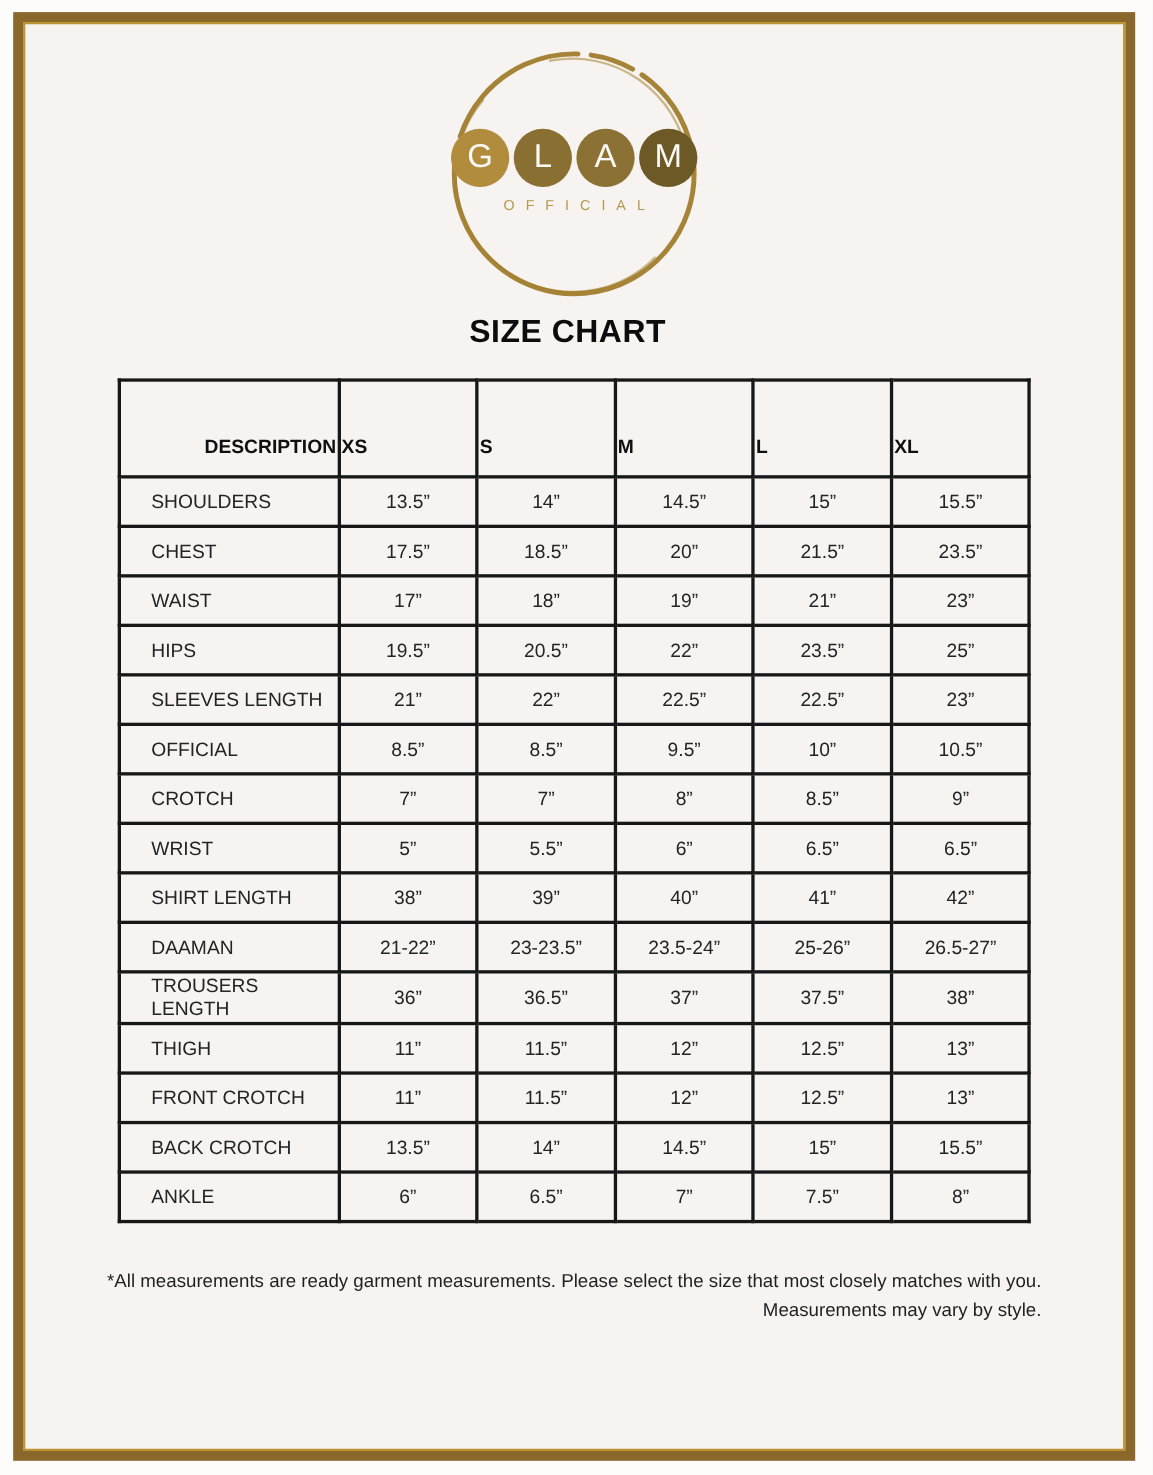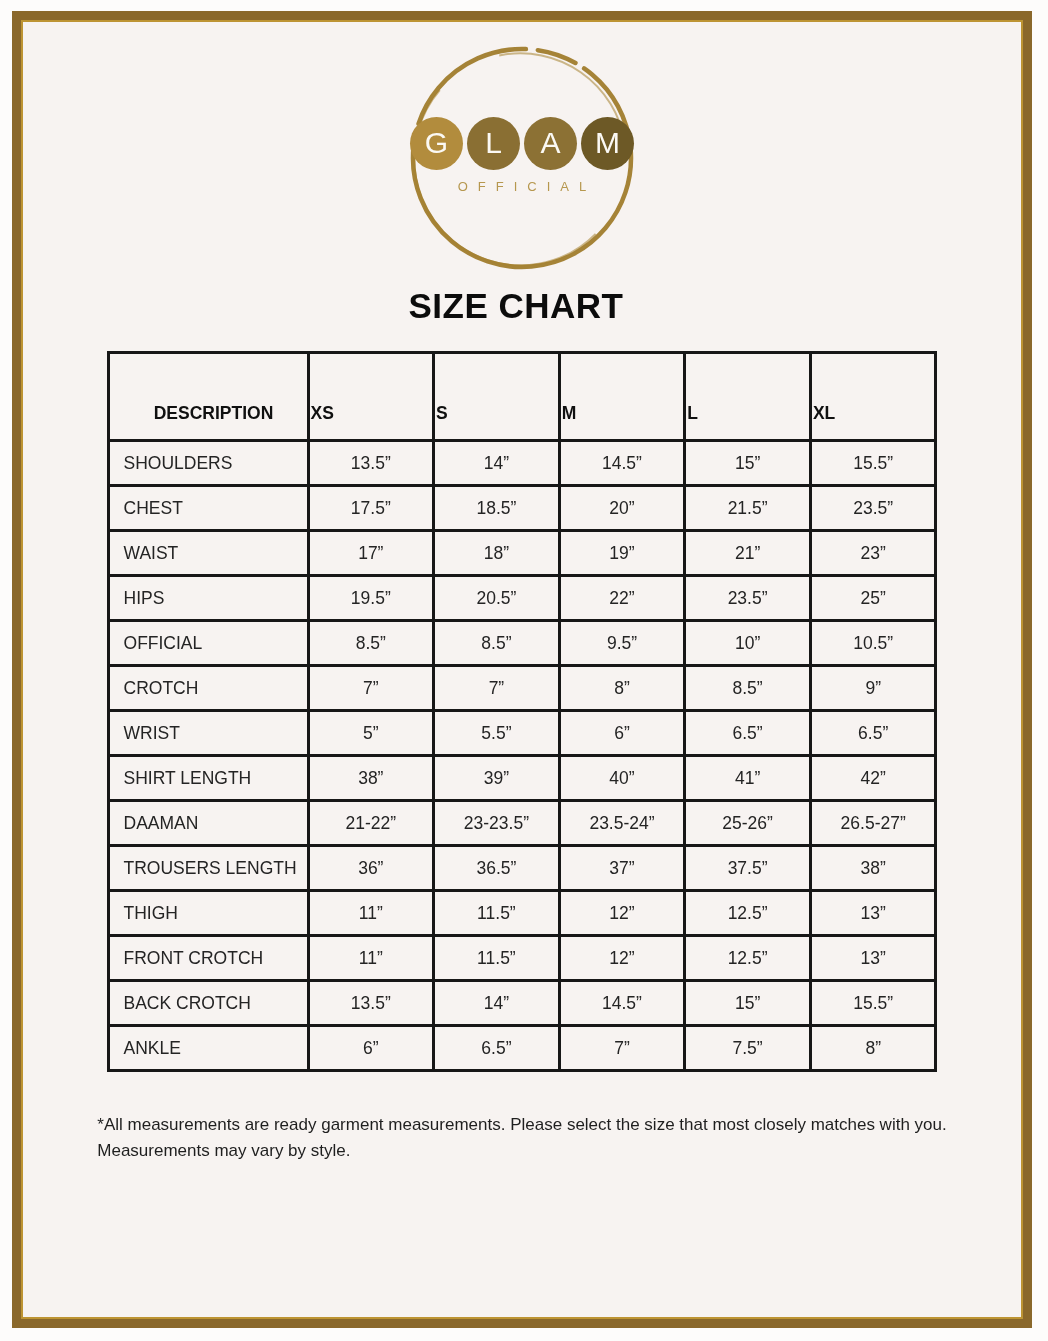--- a/index.html
+++ b/index.html
@@ -43,21 +43,21 @@
     margin-top:9px;
     font-size:13px;
     letter-spacing:10px;
     padding-left:10px;
     color:#b6974e;
     font-weight:400;
   }
   
   .title{
     margin:12px 12px 0 0;
-    font-size:35px;
+    font-size:29px;
     font-weight:700;
     letter-spacing:0.5px;
     color:#0c0c0c;
   }
   
   table.size-table{
     margin-top:25px;
     border-collapse:collapse;
     table-layout:fixed;
     width:828px;
@@ -72,36 +72,36 @@
   table.size-table col.c-desc{width:200px;}
   table.size-table col.c-size{width:125.6px;}
   table.size-table th{
     height:88px;
     vertical-align:bottom;
     padding-bottom:15px;
     font-weight:700;
     text-align:left;
     color:#101010;
   }
-  table.size-table th.desc-h{text-align:center;padding-left:12px;}
+  table.size-table th.desc-h{text-align:right;padding-left:12px;}
   table.size-table td{
     height:45px;
     text-align:center;
     vertical-align:middle;
   }
   table.size-table td.row-label{
     text-align:left;
-    padding-left:14px;
+    padding-left:28px;
   }
   
   .footnote{
     margin:40px 0 0 0;
     font-size:17px;
     line-height:1.55;
-    text-align:left;
+    text-align:right;
     color:#1f1f1f;
     max-width:900px;
   }
 </style>
 </head>
 <body>
 
 <div class="frame">
   <div class="content">
 
@@ -169,20 +169,28 @@
           </tr>
           <tr>
             <td class="row-label">HIPS</td>
             <td>19.5”</td>
             <td>20.5”</td>
             <td>22”</td>
             <td>23.5”</td>
             <td>25”</td>
           </tr>
           <tr>
+            <td class="row-label">SLEEVES LENGTH</td>
+            <td>21”</td>
+            <td>22”</td>
+            <td>22.5”</td>
+            <td>22.5”</td>
+            <td>23”</td>
+          </tr>
+          <tr>
             <td class="row-label">OFFICIAL</td>
             <td>8.5”</td>
             <td>8.5”</td>
             <td>9.5”</td>
             <td>10”</td>
             <td>10.5”</td>
           </tr>
           <tr>
             <td class="row-label">CROTCH</td>
             <td>7”</td>

